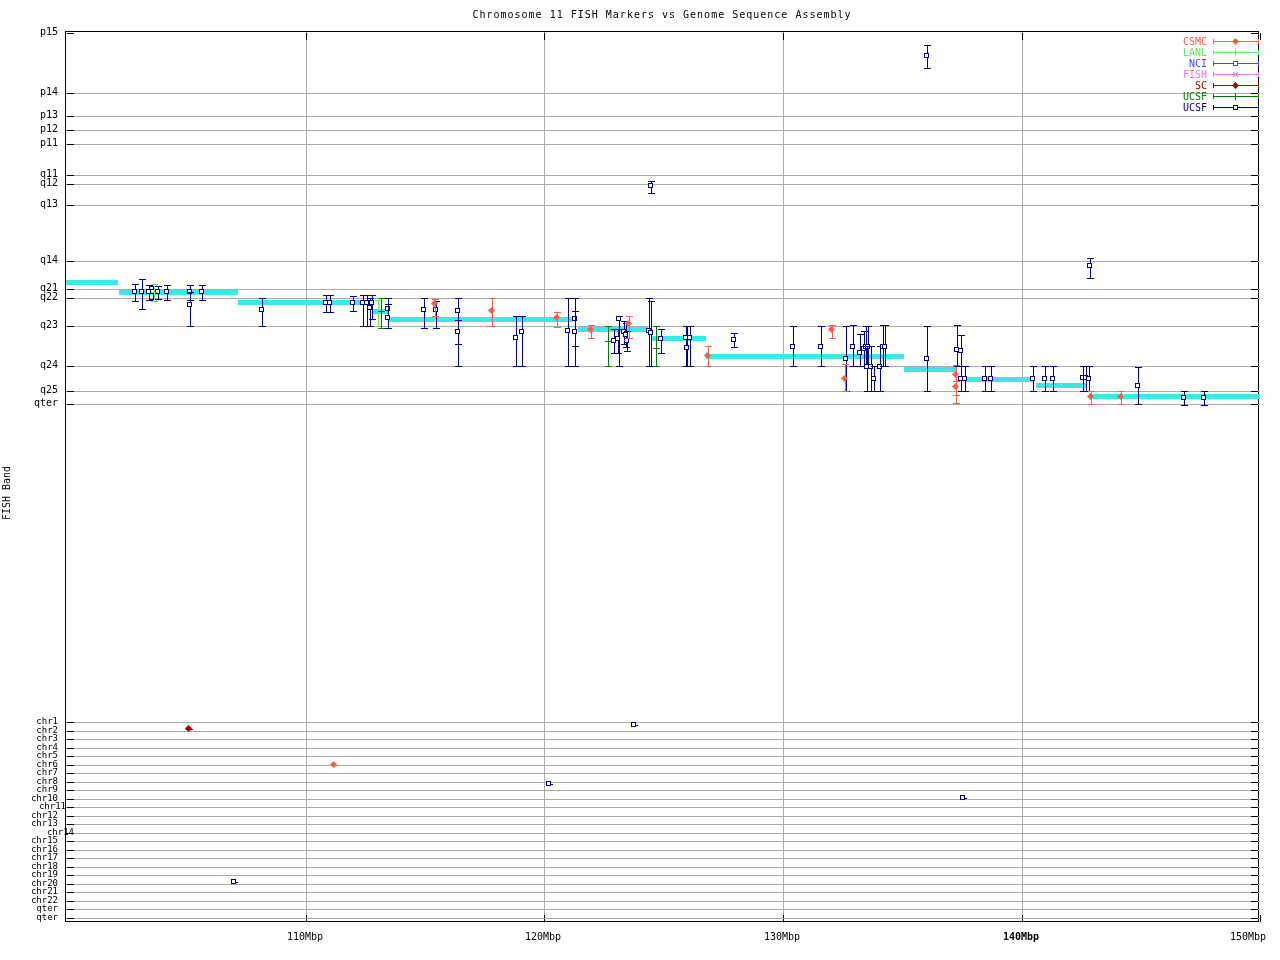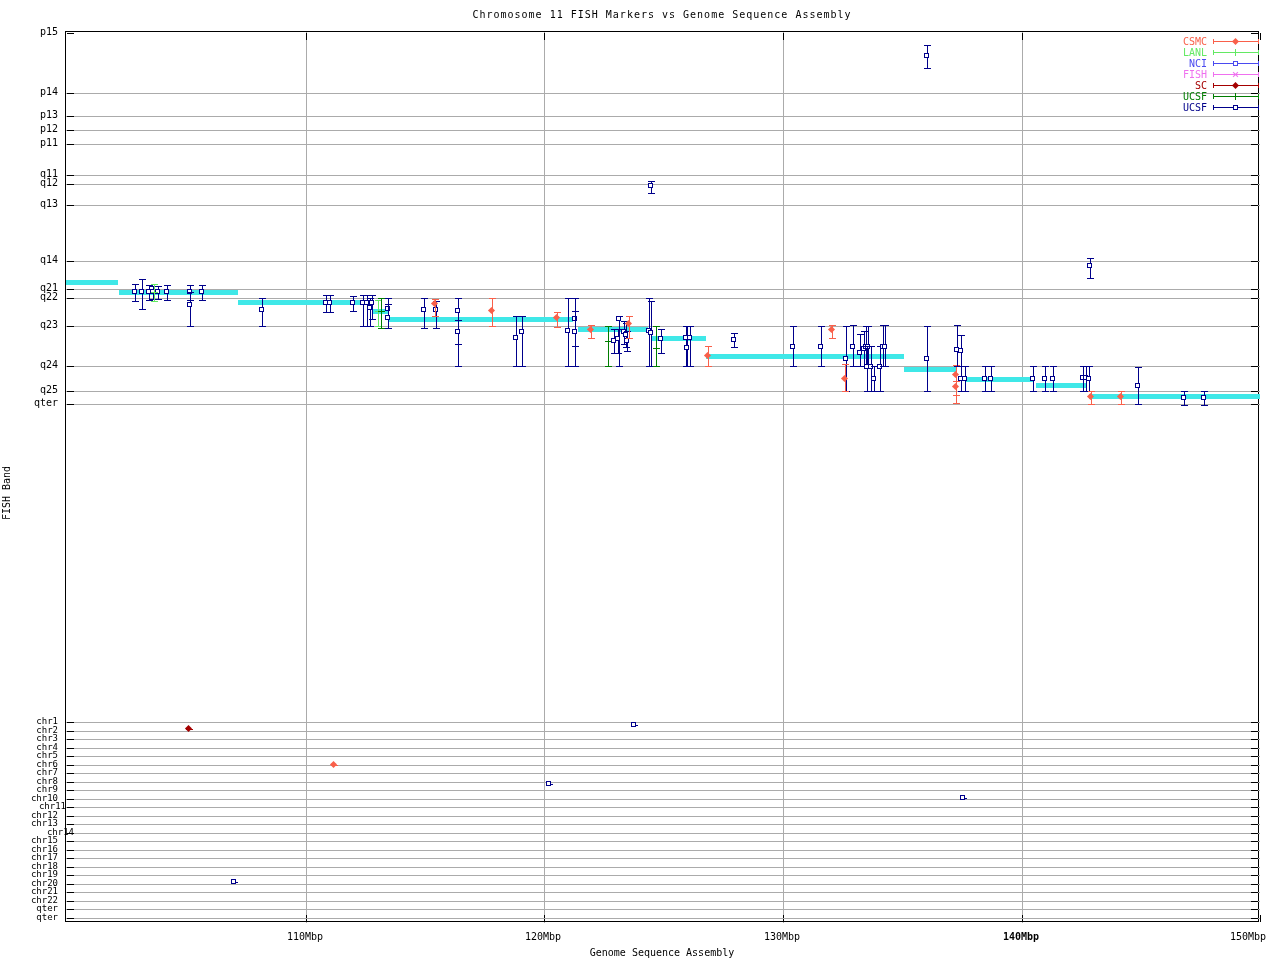--- a/index.html
+++ b/index.html
@@ -562,21 +562,20 @@
       <div class="ecap" style="left: 565px; top: 693px; background: rgb(0, 0, 139);"></div>
       <div class="msq" style="left: 565px; top: 690px; border-color: rgb(0, 0, 139);"></div>
       <div class="ecap" style="left: 480px; top: 752px; background: rgb(0, 0, 139);"></div>
       <div class="msq" style="left: 480px; top: 749px; border-color: rgb(0, 0, 139);"></div>
       <div class="ecap" style="left: 894px; top: 766px; background: rgb(0, 0, 139);"></div>
       <div class="msq" style="left: 894px; top: 763px; border-color: rgb(0, 0, 139);"></div>
       <div class="ecap" style="left: 165px; top: 850px; background: rgb(0, 0, 139);"></div>
       <div class="msq" style="left: 165px; top: 847px; border-color: rgb(0, 0, 139);"></div>
     </div>
   <div id="ytitle" class="t">FISH Band</div>
-  <div id="xtitle" class="t">Genome Sequence Assembly</div>
   <div id="labels" class="abs" style="left:0;top:0;width:1280px;height:960px;pointer-events:none;">
       <div class="bandlab" style="left: 0px; top: 27px;">p15</div>
       <div class="bandlab" style="left: 0px; top: 87px;">p14</div>
       <div class="bandlab" style="left: 0px; top: 110px;">p13</div>
       <div class="bandlab" style="left: 0px; top: 124px;">p12</div>
       <div class="bandlab" style="left: 0px; top: 138px;">p11</div>
       <div class="bandlab" style="left: 0px; top: 169px;">q11</div>
       <div class="bandlab" style="left: 0px; top: 178px;">q12</div>
       <div class="bandlab" style="left: 0px; top: 199px;">q13</div>
       <div class="bandlab" style="left: 0px; top: 255px;">q14</div>

